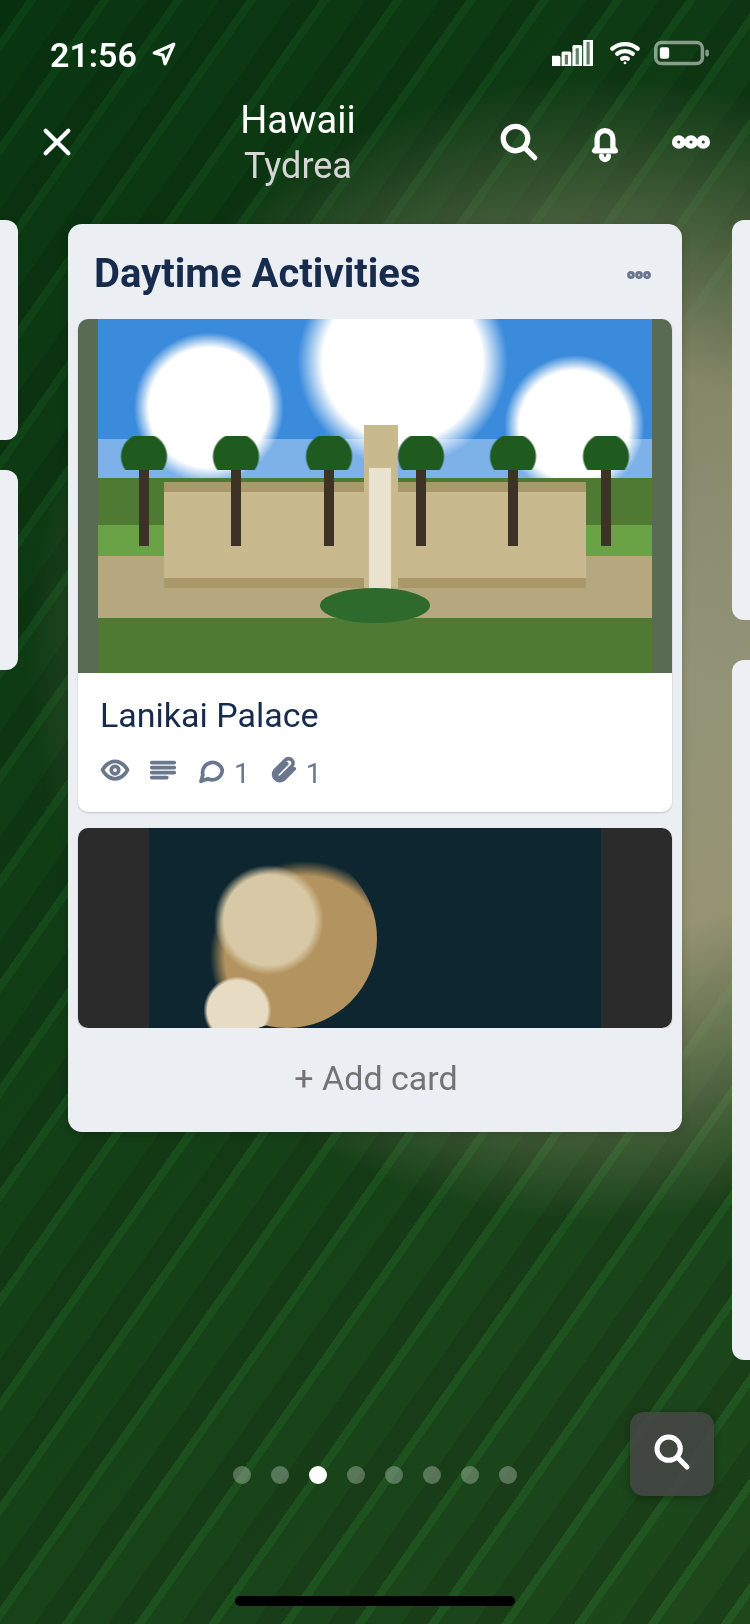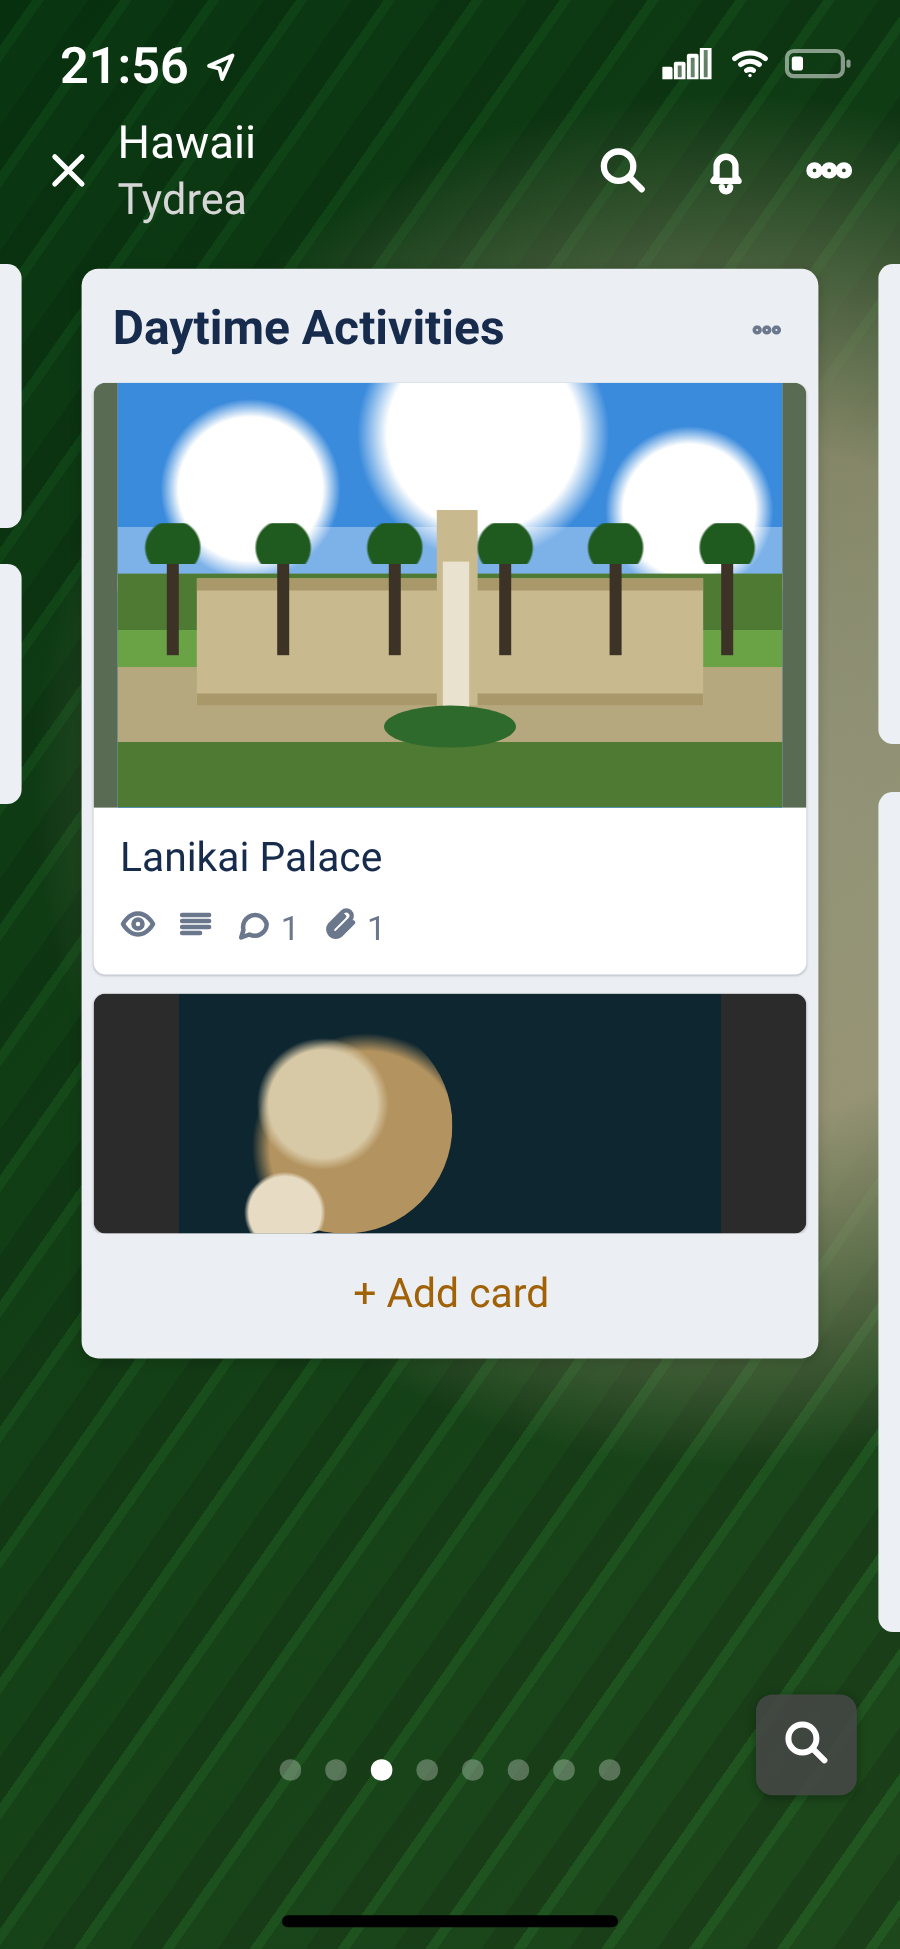--- a/index.html
+++ b/index.html
@@ -11,30 +11,30 @@
       repeating-linear-gradient(125deg, #0a3a14 0 22px, #135a20 22px 30px, #0d4618 30px 60px),
       #1a4020;
     position: relative;
   }
 
   
   .status-bar {
     height: 90px; display: flex; justify-content: space-between; align-items: center;
     padding: 20px 40px 0 50px; color: #fff;
   }
-  .status-left { display: flex; align-items: center; gap: 14px; font-size: 42px; font-weight: 600; }
+  .status-left { display: flex; align-items: center; gap: 14px; font-size: 34px; font-weight: 600; }
   .status-right { display: flex; align-items: center; gap: 12px; }
 
   
   .app-header {
     height: 108px; display: flex; align-items: center; padding: 0 32px 0 26px; color:#fff;
   }
   .close-x { width: 62px; text-align:center; }
   .close-x svg { width:34px; height:34px; }
-  .titles { flex:1; padding-left:10px; }
+  .titles { flex:1; padding-left:10px;text-align:center; }
   .title-main { font-size:38px; font-weight:400; line-height:1.05; }
   .title-sub  { font-size:36px; color:#d6d6d6; margin-top:4px; }
   .hdr-actions { display:flex; align-items:center; gap:44px; padding-right:6px; }
   .hdr-actions svg { width:42px; height:42px; }
 
   
   .edge-left, .edge-right { position:absolute; top:220px; bottom:260px; width:18px; background:#ecf0f4; border-radius:0 12px 12px 0; }
   .edge-left  { left:0; height:220px; bottom:auto; }
   .edge-left.two { top:470px; height:200px; }
   .edge-right { right:0; border-radius:12px 0 0 12px; top:220px; height:400px; }
@@ -119,21 +119,21 @@
     transform:rotate(-18deg);
   }
 
   .card-body { padding:22px 22px 20px 22px; }
   .card-title { font-size:34px; color:#172b4d; font-weight:400; }
   .badges { display:flex; align-items:center; gap:18px; margin-top:20px; color:#6b778c; font-size:28px; }
   .badge { display:flex; align-items:center; gap:8px; }
   .badge svg { width:30px; height:30px; }
 
   .add-card {
-    text-align:center; padding:30px 0 34px 2px; color:#a16207; font-size:34px;
+    text-align:center; padding:30px 0 34px 2px; color:#737373; font-size:34px;
   }
 
   
   .pager { position:absolute; left:0; right:0; bottom:140px; display:flex; justify-content:center; gap:20px; }
   .dot { width:18px; height:18px; border-radius:50%; background:rgba(255,255,255,.28); }
   .dot.active { background:#fff; }
 
   .fab {
     position:absolute; right:36px; bottom:128px; width:84px; height:84px; border-radius:14px;
     background:rgba(70,70,70,.85); display:flex; align-items:center; justify-content:center;

